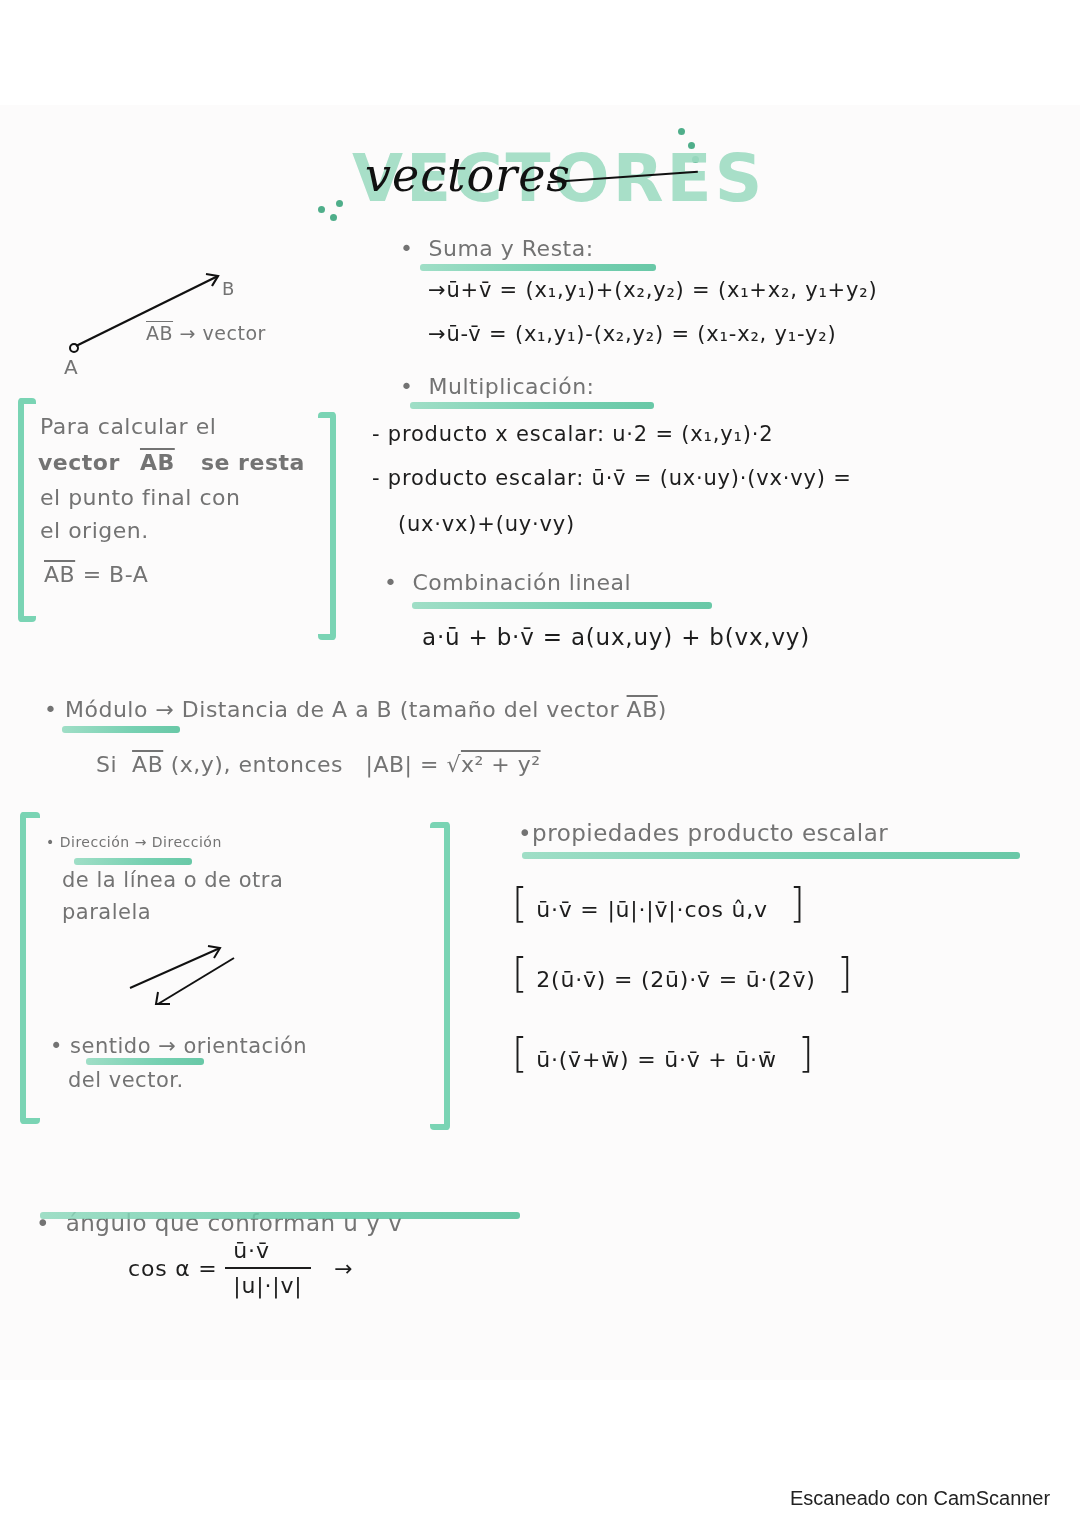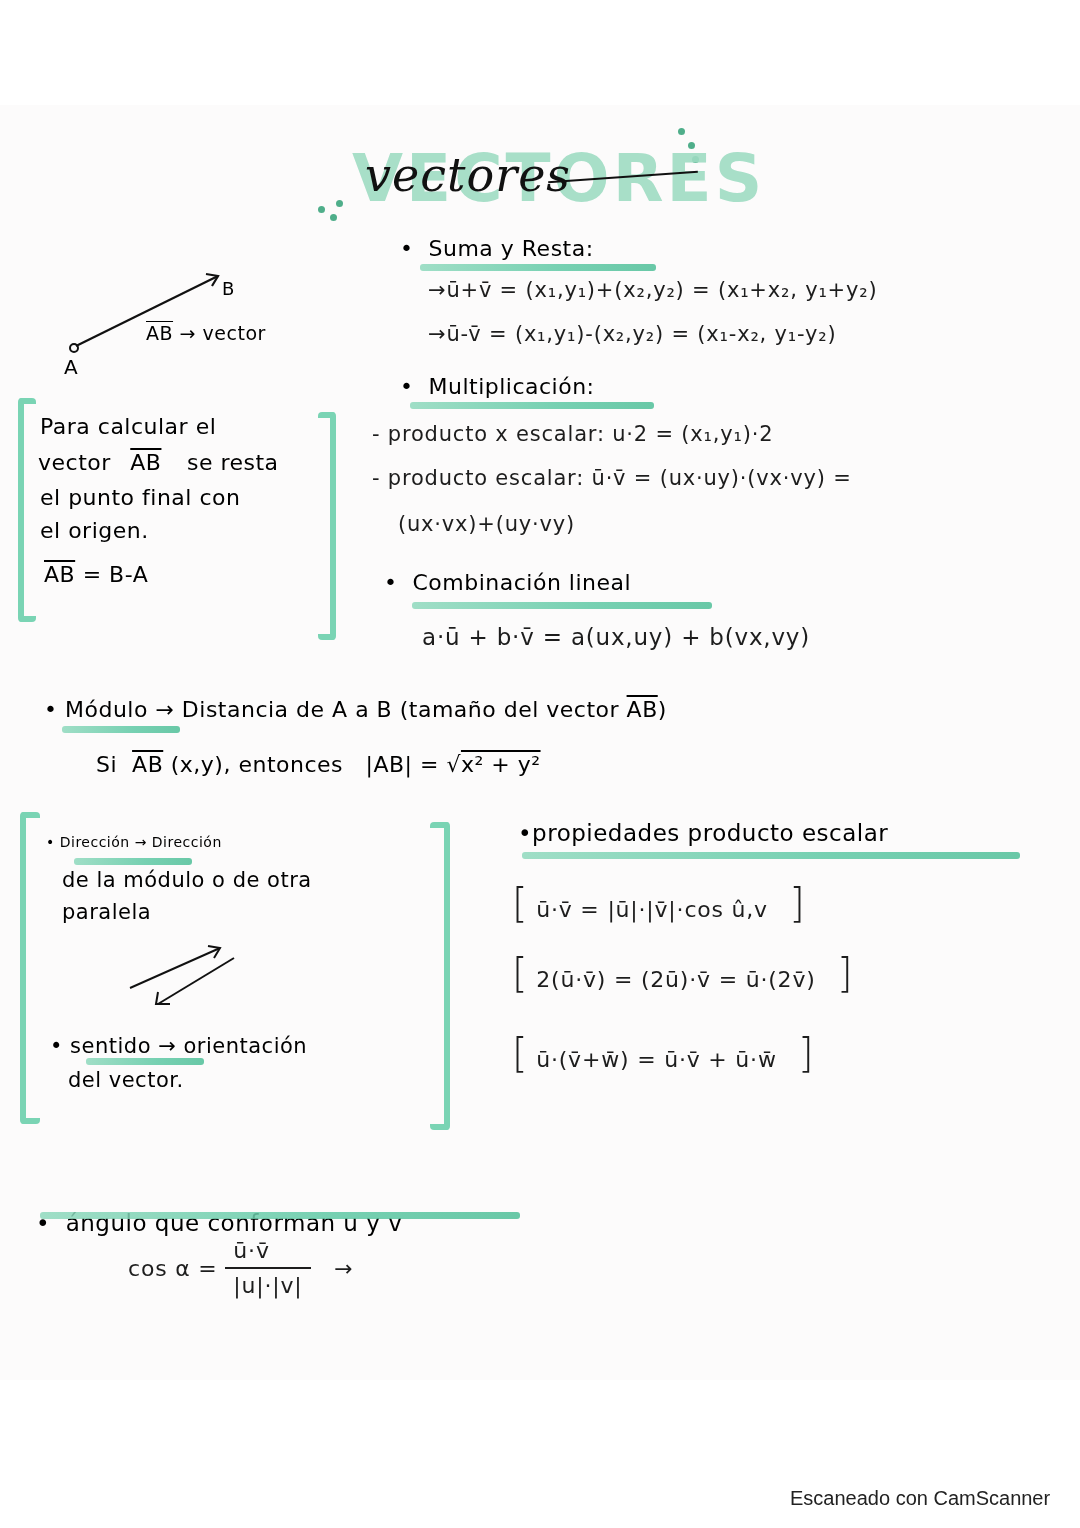--- a/index.html
+++ b/index.html
@@ -7,21 +7,21 @@
     width:1080px; height:1528px; position:relative; overflow:hidden;
     background:#ffffff;
     font-family:"DejaVu Sans", sans-serif;
     color:#1a1a1a;
   }
   .page {
     position:absolute; left:0; top:105px; width:1080px; height:1275px;
     background:#fcfbfb;
   }
   .abs { position:absolute; white-space:nowrap; }
-  .hand { font-family:"DejaVu Sans", sans-serif; font-size:22px; letter-spacing:0.5px; color:#000000; }
+  .hand { font-family:"DejaVu Sans", sans-serif; font-size:22px; letter-spacing:0.5px; color:#737373; }
   .math { font-family:"DejaVu Sans", sans-serif; font-size:21px; letter-spacing:0.8px; color:#1d1d1d; }
   .hl {
     position:absolute; height:7px; border-radius:3px;
     background:linear-gradient(90deg,#8fd9bd,#5fc9a5 60%,#4fbf98);
     opacity:0.85;
   }
   .bracket-l, .bracket-r {
     position:absolute; border:6px solid #6dd0ad; border-radius:4px; opacity:0.9;
   }
   .bracket-l { border-right:none; }
@@ -76,21 +76,21 @@
     <span class="ol">AB</span>
     <span>→</span>
     <span>vector</span>
   </div>
 </div>
 
 <div>
   <div class="bracket-l" style="left:18px;top:398px;width:12px;height:212px;"></div>
   <div class="bracket-r" style="left:318px;top:412px;width:12px;height:216px;"></div>
   <div class="abs hand" style="left:40px;top:414px;">Para calcular el</div>
-  <div class="abs hand" style="left:38px;top:450px;">
+  <div class="abs hand" style="left:38px;top:450px;font-weight:bold;">
     <span>vector</span>
     <span class="ol" style="margin-left:12px;">AB</span>
     <span style="margin-left:18px;">se resta</span>
   </div>
   <div class="abs hand" style="left:40px;top:485px;">el punto final con</div>
   <div class="abs hand" style="left:40px;top:518px;">el origen.</div>
   <div class="abs hand" style="left:44px;top:562px;">
     <span class="ol">AB</span>
     <span>= B-A</span>
   </div>
@@ -140,21 +140,21 @@
 
 <div>
   <div class="bracket-l" style="left:20px;top:812px;width:14px;height:300px;"></div>
   <div class="bracket-r" style="left:430px;top:822px;width:14px;height:296px;"></div>
   <div class="abs hand" style="left:46px;top:834px;font-size:14px;">
     •&nbsp;<span>Dirección</span>
     <span>→</span>
     <span>Dirección</span>
   </div>
   <div class="hl" style="left:74px;top:858px;width:118px;"></div>
-  <div class="abs hand" style="left:62px;top:868px;font-size:21px;">de la módulo o de otra</div>
+  <div class="abs hand" style="left:62px;top:868px;font-size:21px;">de la línea o de otra</div>
   <div class="abs hand" style="left:62px;top:900px;font-size:21px;">paralela</div>
   <svg class="abs" style="left:120px;top:940px;" width="130" height="70">
     <line x1="10" y1="48" x2="100" y2="8" stroke="#111" stroke-width="2"></line>
     <polyline points="88,6 100,8 94,18" fill="none" stroke="#111" stroke-width="2"></polyline>
     <line x1="114" y1="18" x2="38" y2="64" stroke="#111" stroke-width="2"></line>
     <polyline points="38,52 36,64 50,64" fill="none" stroke="#111" stroke-width="2"></polyline>
   </svg>
   <div class="abs hand" style="left:50px;top:1034px;font-size:21px;">
     •&nbsp;<span>sentido</span>
     <span>→</span>

